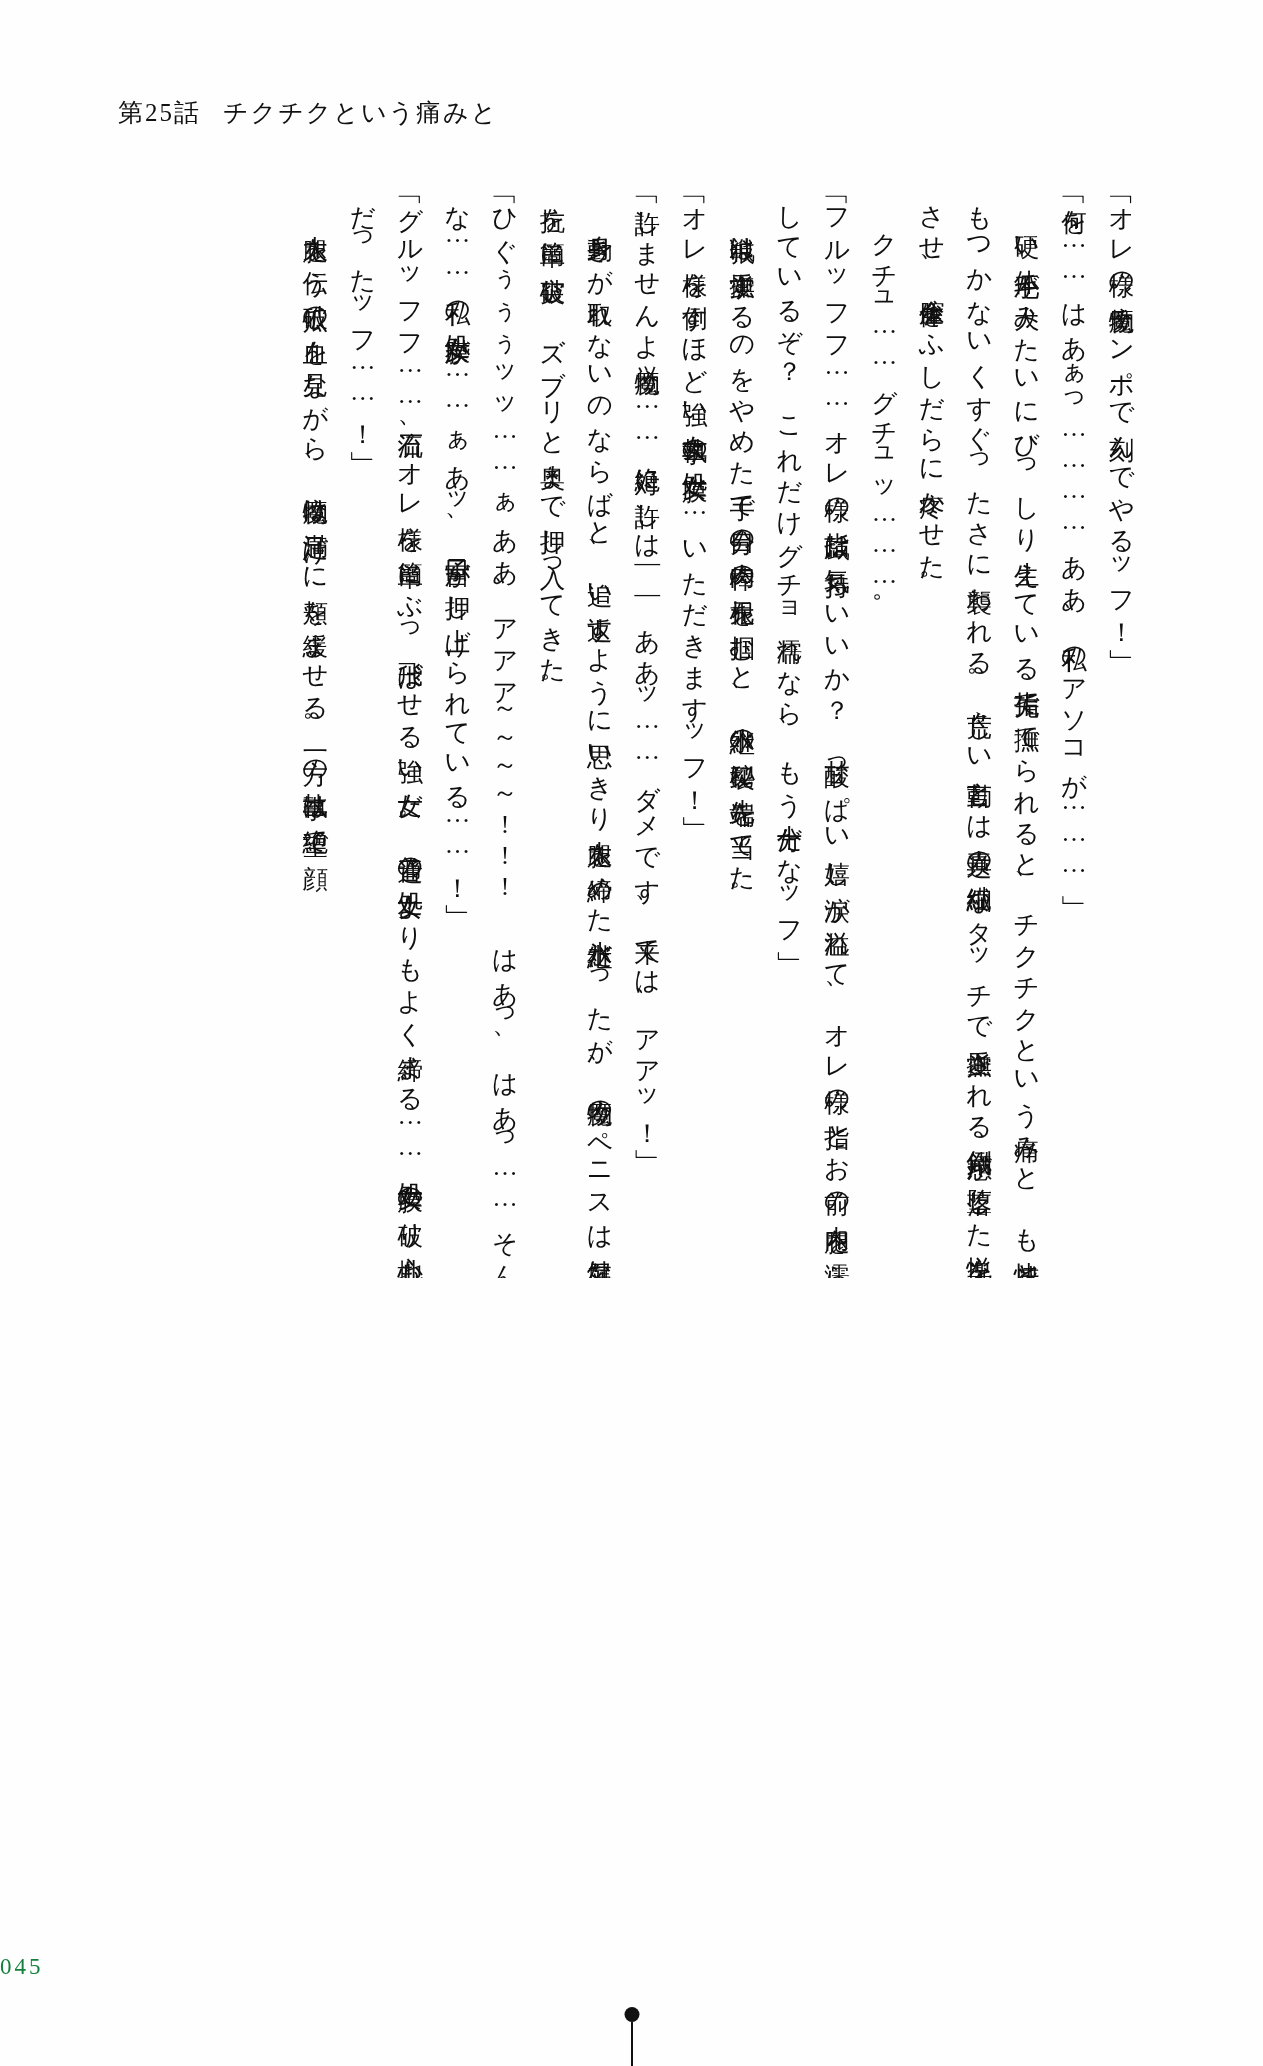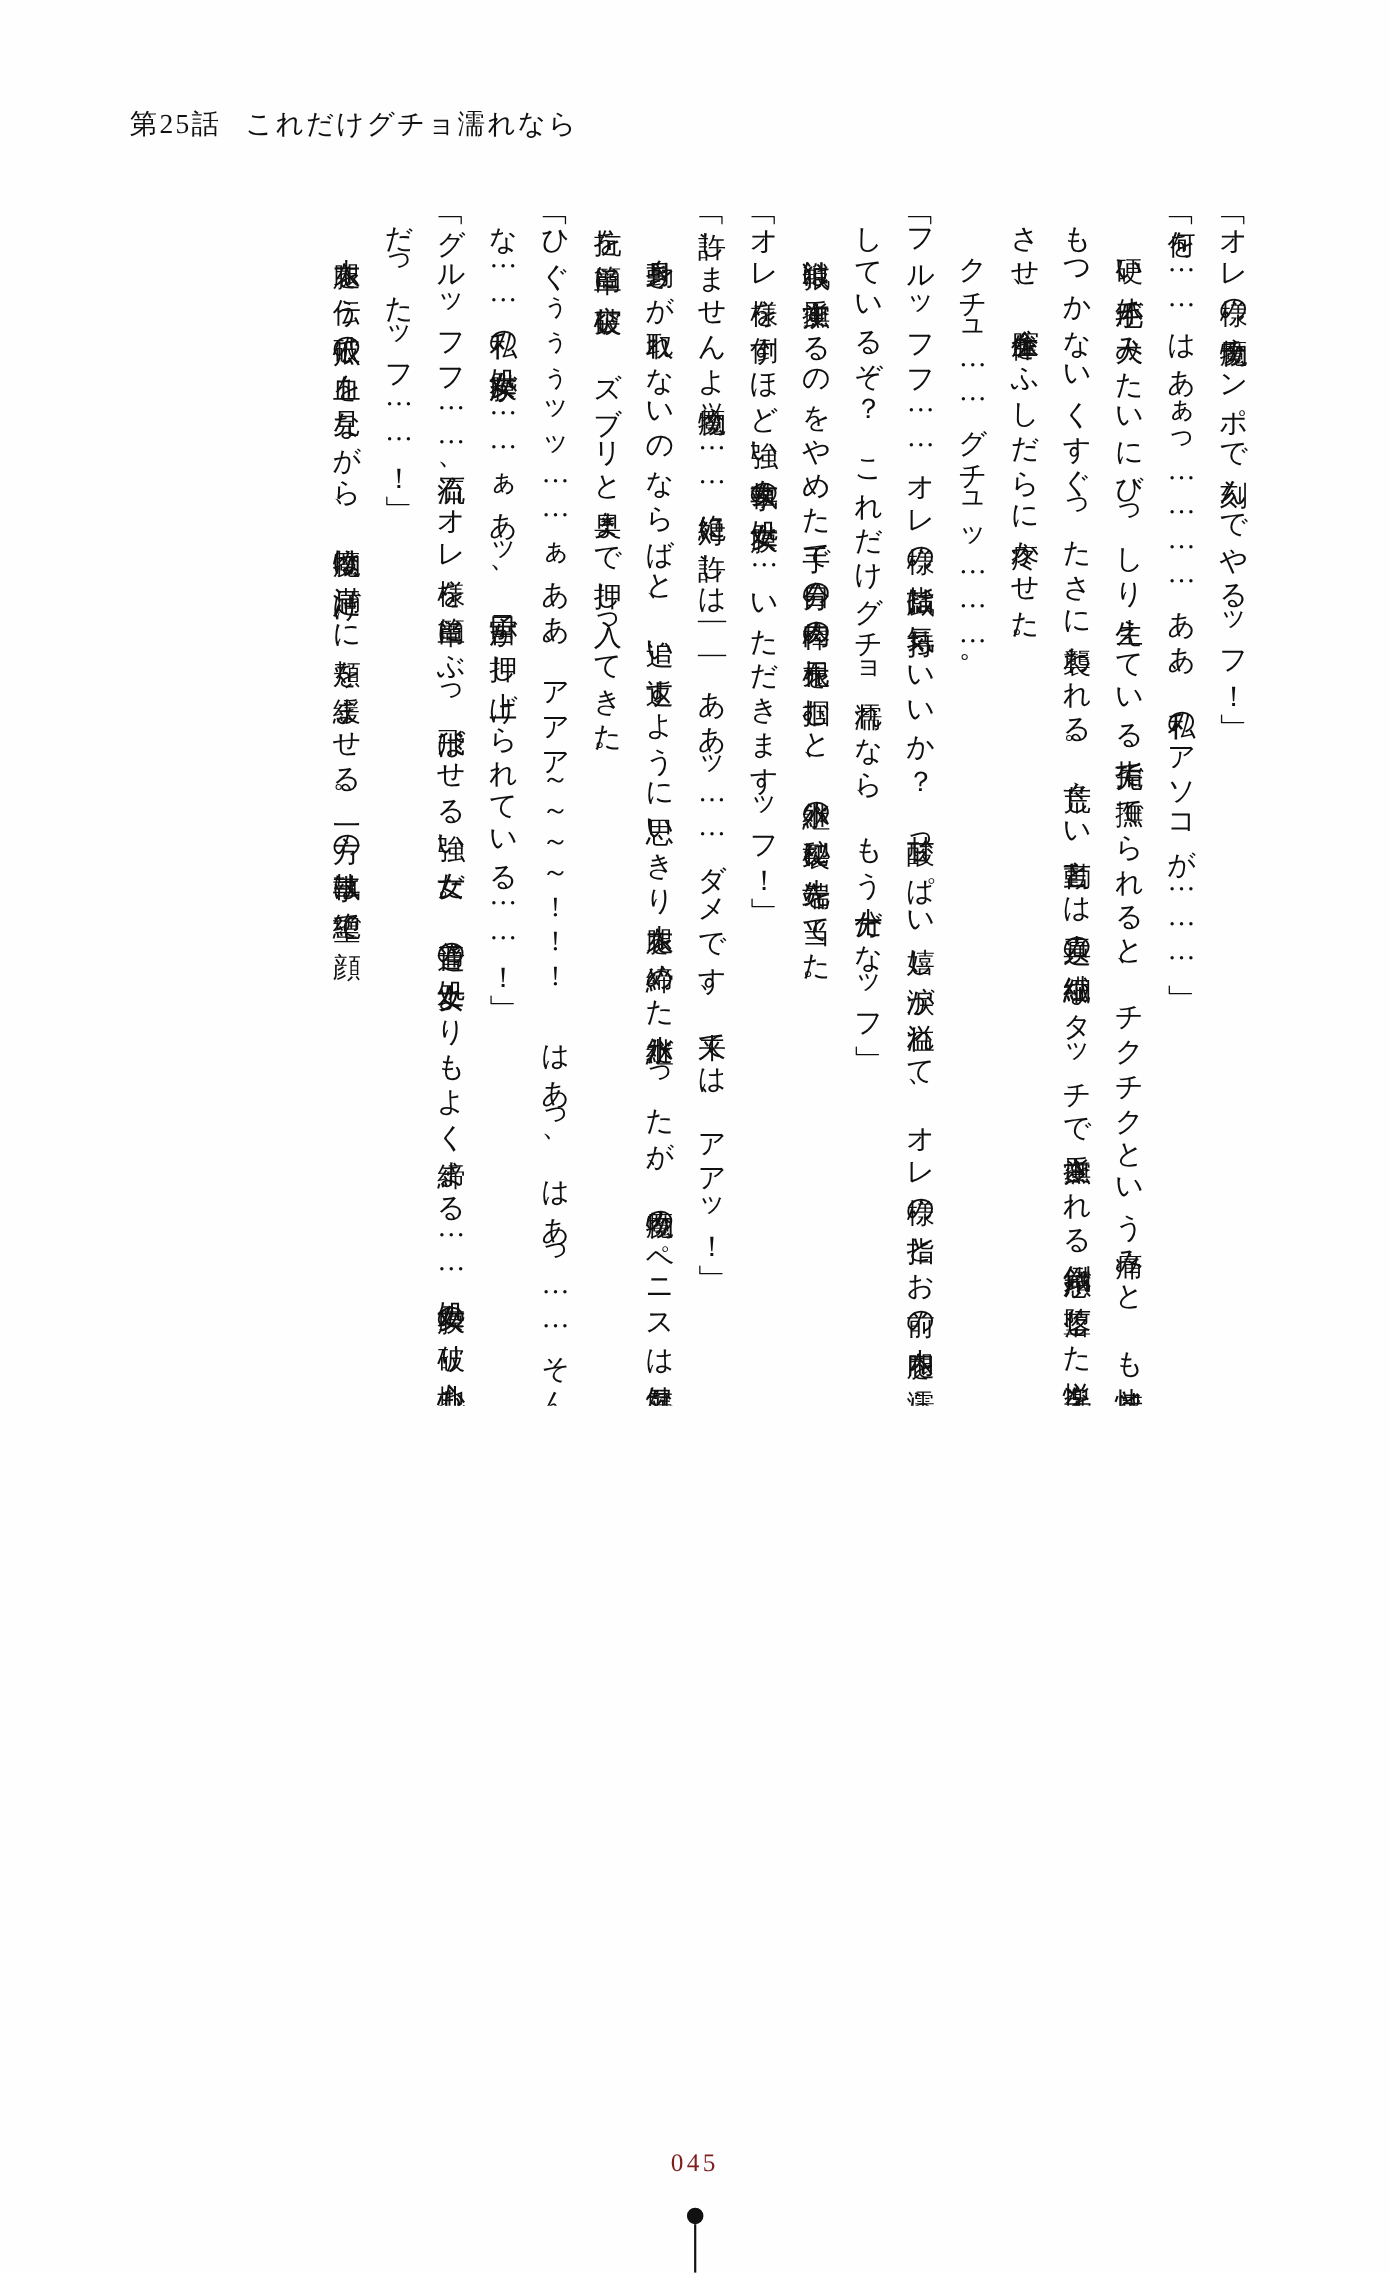--- a/index.html
+++ b/index.html
@@ -60,24 +60,24 @@
     margin: 0;
     text-indent: 0;
   }
 
   
   .folio {
     position: absolute;
     bottom: 86px;
     left: 0;
     right: 0;
-    text-align: center;
+    text-align: left;
     font-size: 23px;
     letter-spacing: 3px;
-    color: #7f1d1d;
+    color: #15803d;
   }
 
   
   .binding-dot {
     position: absolute;
     bottom: 44px;
     left: 50%;
     transform: translateX(-50%);
     width: 15px;
     height: 15px;
@@ -93,21 +93,21 @@
     height: 44px;
     background: #111;
   }
 </style>
 </head>
 <body>
 
 <div class="page">
 
   <div class="header">
-    <span class="chapter-num">第25話</span><span>これだけグチョ濡れなら</span>
+    <span class="chapter-num">第25話</span><span>チクチクという痛みと</span>
   </div>
 
   <div class="body-text">
     <p>「オレ様の魔物チンポで刻んでやるッフ！」</p>
     <p>「何を……はあぁっ…………ああ、私のアソコが………」</p>
     <p>　硬い体毛が犬みたいにびっしり生えている指先で撫でられると、チクチクという痛みと　も快感ともつかないくすぐったさに襲われる。荒々しい言動とは真逆の繊細なタッチで愛撫される倒錯感が堕落した悦楽を増幅させ、膣全体をふしだらに疼かせた。</p>
     <p>　クチュ……グチュッ………。</p>
     <p>「フルッフフ……オレ様の指戯は気持ちいいか？　甘酸っぱい嬉し涙が溢れて、オレ様の指とお前の内腿を濡らしているぞ？　これだけグチョ濡れなら、もう十分だなッフ」</p>
     <p>　戦狼は愛撫するのをやめた手で自分の肉棒の根元を掴むと、氷継の秘裂に先端を当てた。</p>
     <p>「オレ様を倒すほど強い女執事の処女膜……いただきますッフ！」</p>

